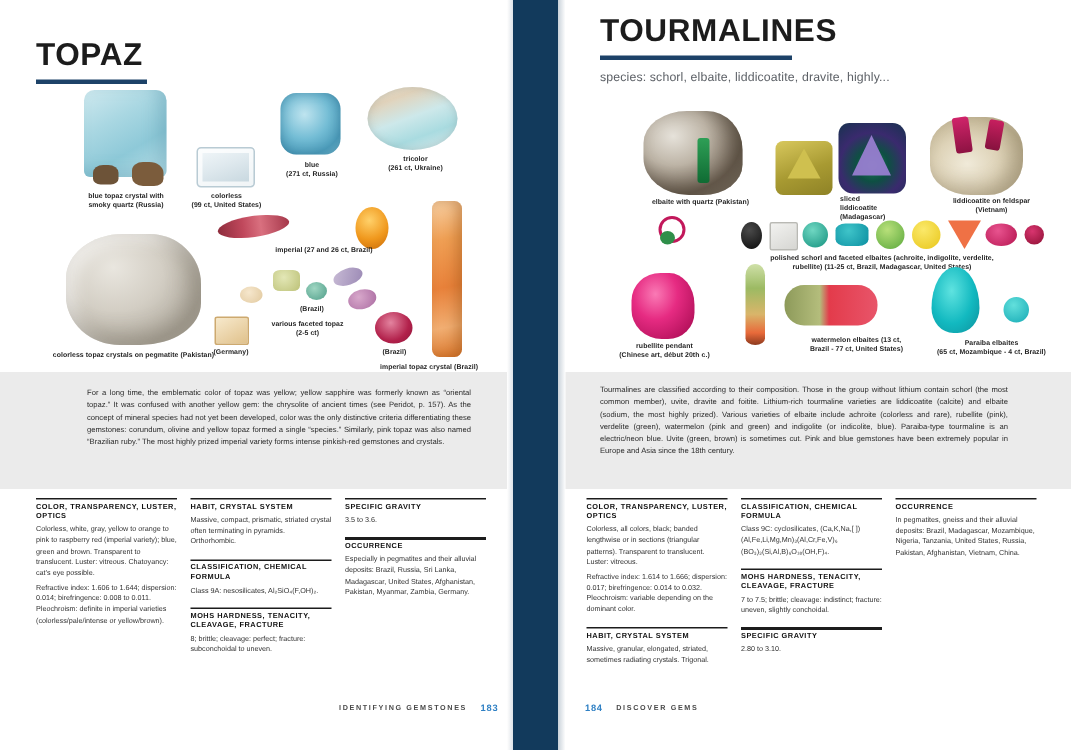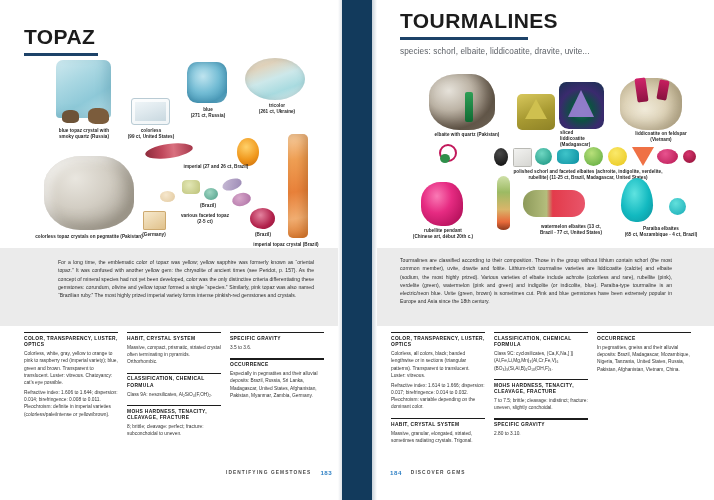--- a/index.html
+++ b/index.html
@@ -155,21 +155,21 @@
       <span>IDENTIFYING GEMSTONES</span>
       <span class="pageno">183</span>
     </div>
   </div>
 
   <div class="page page-right">
 
     <div style="position:absolute;left:23px;top:10px;width:290px;">
       <div class="title">TOURMALINES</div>
       <div class="title-rule" style="width:128px;"></div>
-      <div class="subspecies">species: schorl, elbaite, liddicoatite, dravite, uvite...</div>
+      <div class="subspecies">species: schorl, elbaite, liddicoatite, dravite, highly...</div>
     </div>
 
     <div class="plate" style="position:absolute;left:0;top:72px;width:337px;height:176px;">
 
       <div class="gem" style="left:52px;top:2px;width:66px;height:56px;
                   background:radial-gradient(ellipse at 30% 30%,#e6e2da 0%,#bdb4a6 35%,#6d6052 70%,#a89c8b 100%);
                   border-radius:44% 36% 40% 46%/38% 46% 36% 44%;
                   box-shadow:inset -7px -5px 12px rgba(70,62,50,.5);"></div>
       <div class="gem" style="left:88px;top:20px;width:8px;height:30px;background:linear-gradient(180deg,#2e9f56,#0f6b33);border-radius:2px;"></div>
       <div class="cap" style="left:38px;top:60px;width:104px;">elbaite with quartz (Pakistan)</div>

